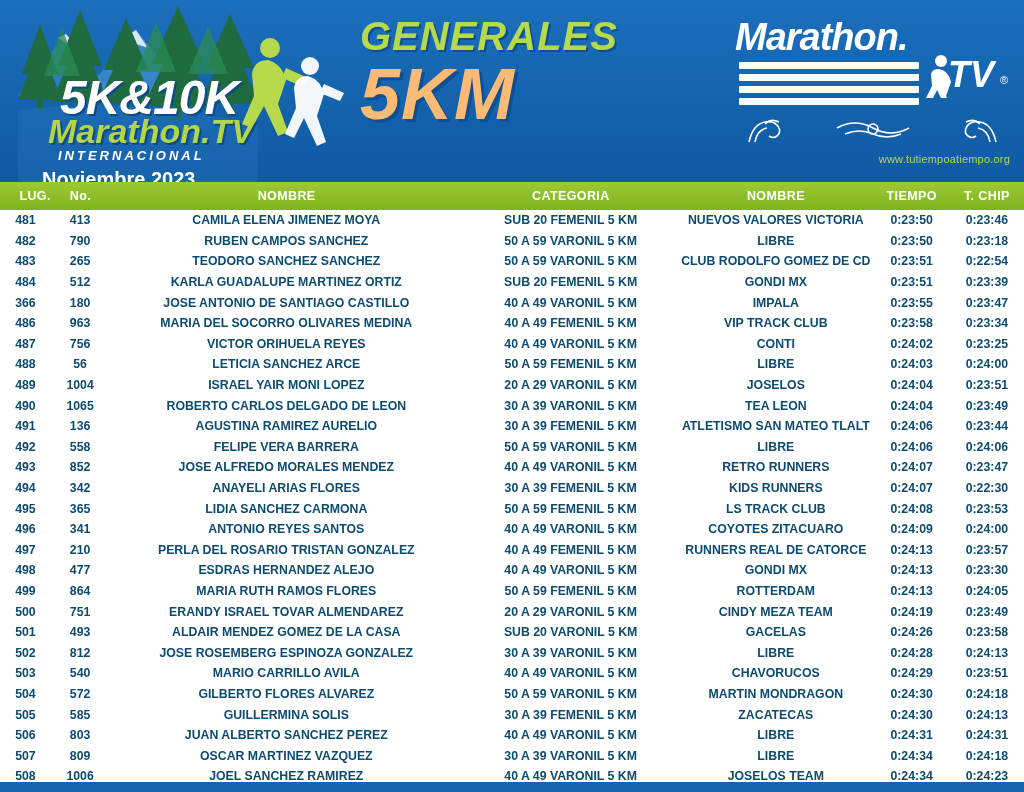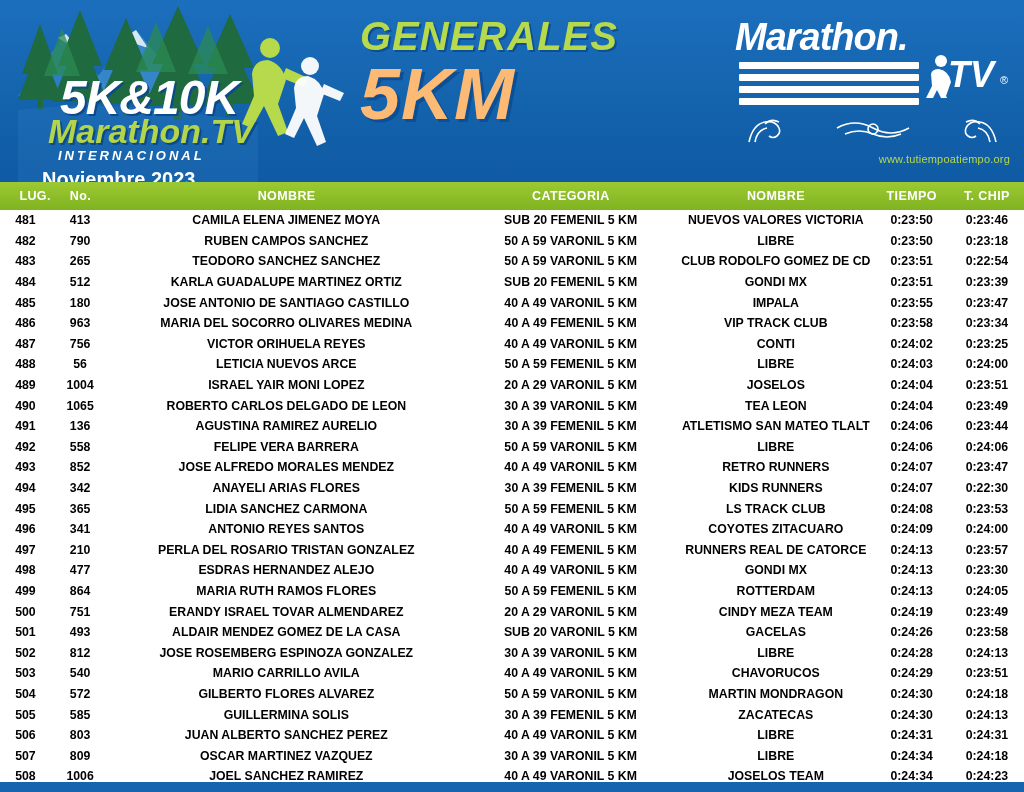--- a/index.html
+++ b/index.html
@@ -185,21 +185,21 @@
     letter-spacing: .4px;
     display: flex;
     align-items: center;
   }
   .rows { width: 1024px; }
   .row {
     display: flex;
     align-items: center;
     height: 20.6px;
     font-size: 12.3px;
-    color: #000000;
+    color: #0c4a6e;
     font-weight: bold;
   }
   .c-lug   { width: 52px;  text-align: center; }
   .c-no    { width: 60px;  text-align: center; }
   .c-nom   { width: 362px; text-align: center; }
   .c-cat   { width: 220px; text-align: center; }
   .c-equ   { width: 200px; text-align: center; }
   .c-tie   { width: 78px;  text-align: center; }
   .c-chip  { width: 76px;  text-align: center; }
 
@@ -347,21 +347,21 @@
     <div class="row">
       <div class="c-lug">484</div>
       <div class="c-no">512</div>
       <div class="c-nom">KARLA GUADALUPE MARTINEZ ORTIZ</div>
       <div class="c-cat">SUB 20 FEMENIL 5 KM</div>
       <div class="c-equ">GONDI MX</div>
       <div class="c-tie">0:23:51</div>
       <div class="c-chip">0:23:39</div>
     </div>
     <div class="row">
-      <div class="c-lug">485</div>
+      <div class="c-lug">366</div>
       <div class="c-no">180</div>
       <div class="c-nom">JOSE ANTONIO DE SANTIAGO CASTILLO</div>
       <div class="c-cat">40 A 49 VARONIL 5 KM</div>
       <div class="c-equ">IMPALA</div>
       <div class="c-tie">0:23:55</div>
       <div class="c-chip">0:23:47</div>
     </div>
     <div class="row">
       <div class="c-lug">486</div>
       <div class="c-no">963</div>
@@ -376,21 +376,21 @@
       <div class="c-no">756</div>
       <div class="c-nom">VICTOR ORIHUELA REYES</div>
       <div class="c-cat">40 A 49 VARONIL 5 KM</div>
       <div class="c-equ">CONTI</div>
       <div class="c-tie">0:24:02</div>
       <div class="c-chip">0:23:25</div>
     </div>
     <div class="row">
       <div class="c-lug">488</div>
       <div class="c-no">56</div>
-      <div class="c-nom">LETICIA NUEVOS ARCE</div>
+      <div class="c-nom">LETICIA SANCHEZ ARCE</div>
       <div class="c-cat">50 A 59 FEMENIL 5 KM</div>
       <div class="c-equ">LIBRE</div>
       <div class="c-tie">0:24:03</div>
       <div class="c-chip">0:24:00</div>
     </div>
     <div class="row">
       <div class="c-lug">489</div>
       <div class="c-no">1004</div>
       <div class="c-nom">ISRAEL YAIR MONI LOPEZ</div>
       <div class="c-cat">20 A 29 VARONIL 5 KM</div>

